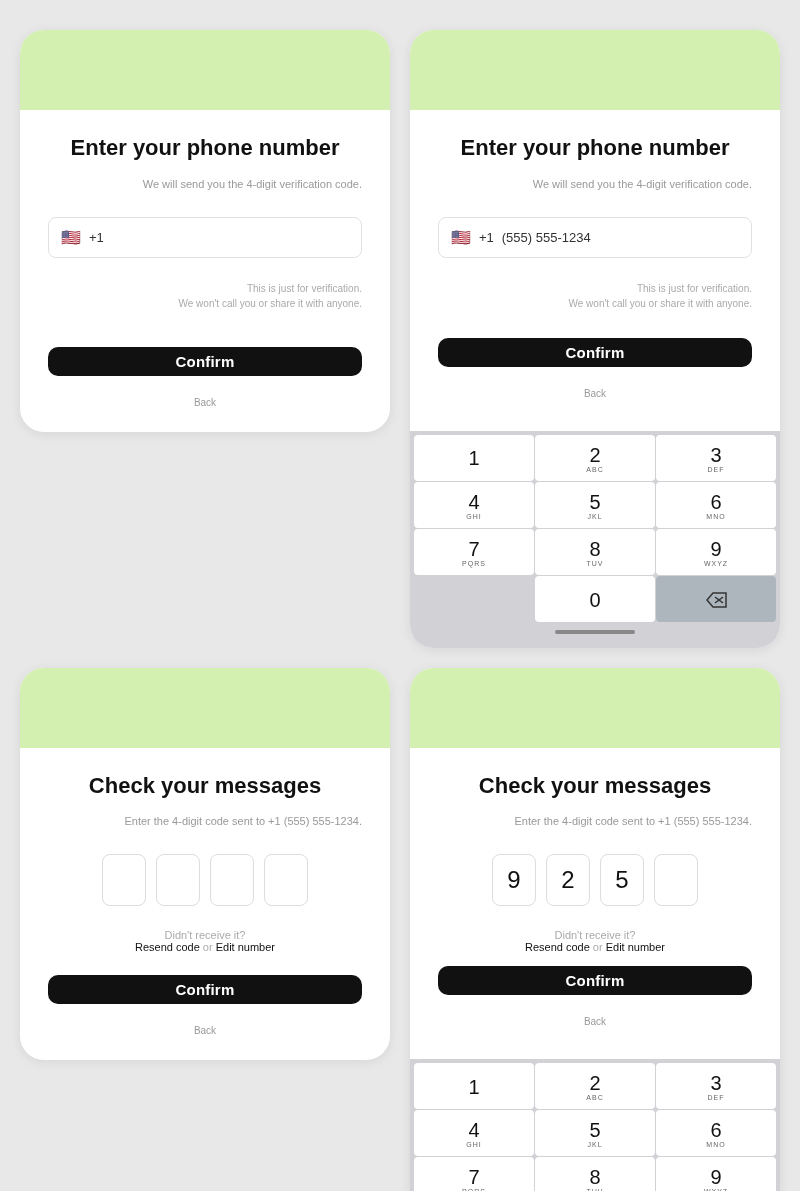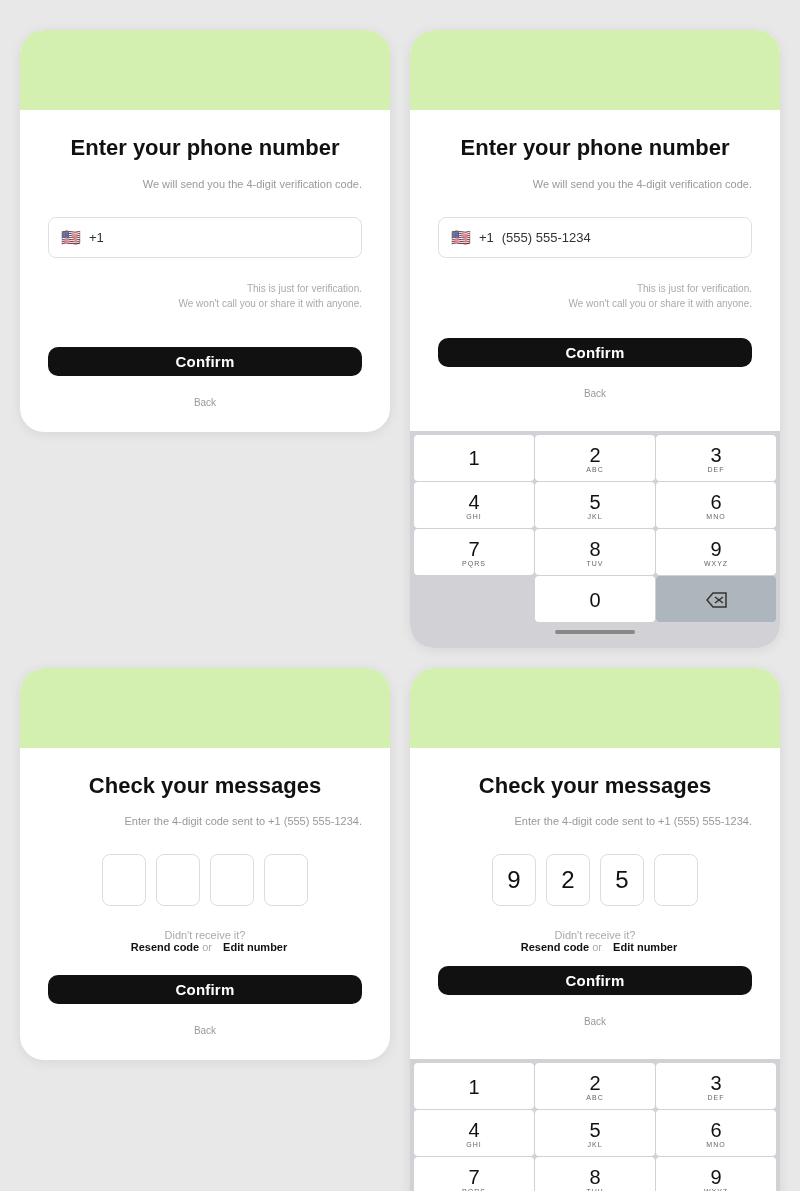--- a/index.html
+++ b/index.html
@@ -209,24 +209,23 @@
       margin-bottom: 4px;
     }
 
     .resend-row span {
       font-size: 11px;
       text-align: right;
     }
 
     .resend-link {
       color: #111;
-      font-weight: 700;
+      font-weight: 400;
       cursor: pointer;
       text-decoration: none;
-      margin-left: 8px;
     }
 
     .or-text {
       color: #aaa;
     }
   </style>
 </head>
 <body>
 
 <div class="phone-card">

